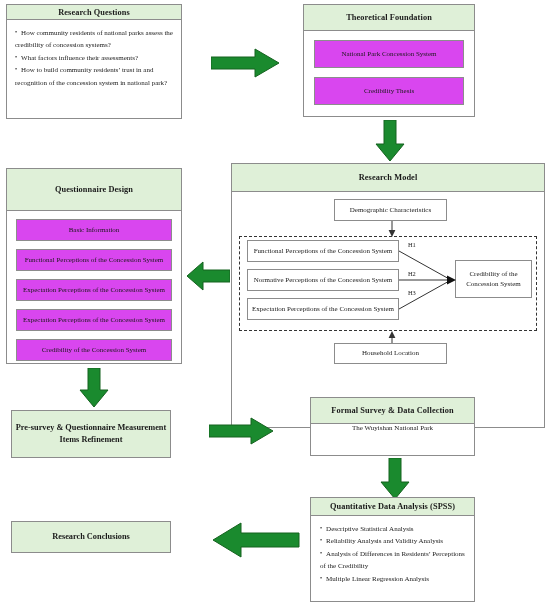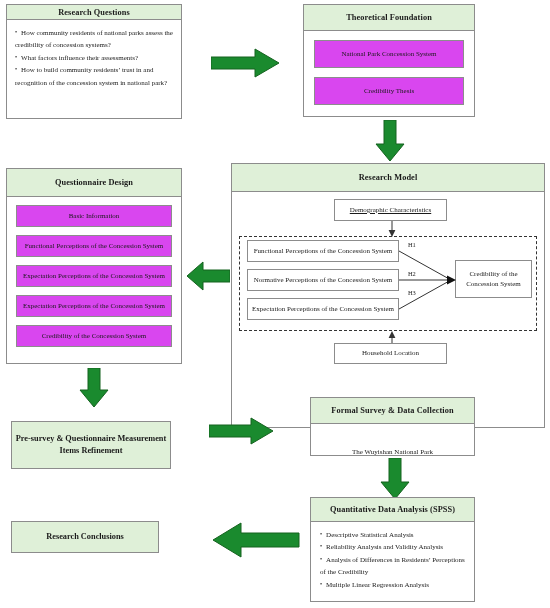--- a/index.html
+++ b/index.html
@@ -65,21 +65,21 @@
 </div>
 
 <svg class="greenarrow" style="left:375px;top:120px;" width="30" height="42" viewBox="0 0 30 42">
   <path d="M9,0 L21,0 L21,24 L29,24 L15,41 L1,24 L9,24 Z" fill="#1a8a2e" stroke="#15621f" stroke-width="1"></path>
 </svg>
 
 <div class="panel" style="left:231px;top:163px;width:314px;height:265px;">
   <div class="panel-head" style="height:28px;">Research Model</div>
 </div>
 
-<div class="mbox" style="left:334px;top:199px;width:113px;height:22px;text-decoration:underline;">Demographic Characteristics</div>
+<div class="mbox" style="left:334px;top:199px;width:113px;height:22px;">Demographic Characteristics</div>
 
 <svg class="conn" style="left:386px;top:221px;" width="12" height="16" viewBox="0 0 12 16">
   <line x1="6" y1="0" x2="6" y2="10" stroke="#333" stroke-width="1"></line>
   <path d="M6,16 L2.6,9 L9.4,9 Z" fill="#333"></path>
 </svg>
 
 <div class="dashed" style="left:239px;top:236px;width:298px;height:95px;"></div>
 
 <div class="mbox" style="left:247px;top:240px;width:152px;height:22px;">Functional Perceptions of the Concession System</div>
 <div class="mbox" style="left:247px;top:269px;width:152px;height:22px;">Normative Perceptions of the Concession System</div>
@@ -103,64 +103,64 @@
   <path d="M6,0 L2.6,7 L9.4,7 Z" fill="#333"></path>
 </svg>
 
 <div class="mbox" style="left:334px;top:343px;width:113px;height:21px;">Household Location</div>
 
 <svg class="greenarrow" style="left:186px;top:261px;" width="44" height="30" viewBox="0 0 44 30">
   <path d="M44,9 L17,9 L17,1 L1,15 L17,29 L17,21 L44,21 Z" fill="#1a8a2e" stroke="#15621f" stroke-width="1"></path>
 </svg>
 
 <div class="panel" style="left:6px;top:168px;width:176px;height:196px;">
-  <div class="panel-head" style="height:28px;">Questionnaire Design</div>
+  <div class="panel-head" style="height:42px;">Questionnaire Design</div>
   <div class="panel-body" style="padding:8px 9px;">
     <div class="subbox" style="height:22px;margin-bottom:8px;">Basic Information</div>
     <div class="subbox" style="height:22px;margin-bottom:8px;">Functional Perceptions of the Concession System</div>
     <div class="subbox" style="height:22px;margin-bottom:8px;">Expectation Perceptions of the Concession System</div>
     <div class="subbox" style="height:22px;margin-bottom:8px;">Expectation Perceptions of the Concession System</div>
     <div class="subbox" style="height:22px;">Credibility of the Concession System</div>
   </div>
 </div>
 
 <svg class="greenarrow" style="left:79px;top:368px;" width="30" height="40" viewBox="0 0 30 40">
   <path d="M9,0 L21,0 L21,22 L29,22 L15,39 L1,22 L9,22 Z" fill="#1a8a2e" stroke="#15621f" stroke-width="1"></path>
 </svg>
 
-<div class="solidbox" style="left:11px;top:421px;width:160px;height:48px;">
+<div class="solidbox" style="left:11px;top:410px;width:160px;height:48px;">
   <div>
     <div>Pre-survey &amp; Questionnaire Measurement</div>
     <div>Items Refinement</div>
   </div>
 </div>
 
 <svg class="greenarrow" style="left:209px;top:417px;" width="66" height="28" viewBox="0 0 66 28">
   <path d="M0,8 L42,8 L42,1 L64,14 L42,27 L42,20 L0,20 Z" fill="#1a8a2e" stroke="#15621f" stroke-width="1"></path>
 </svg>
 
 <div class="panel" style="left:310px;top:397px;width:165px;height:59px;">
   <div class="panel-head" style="height:26px;">Formal Survey &amp; Data Collection</div>
-  <div class="panel-body" style="padding:0;height:32px;display:flex;align-items:flex-end;justify-content:center;">
+  <div class="panel-body" style="padding:0;height:32px;display:flex;align-items:flex-start;justify-content:center;">
     <div style="font-size:7px;">The Wuyishan National Park</div>
   </div>
 </div>
 
 <svg class="greenarrow" style="left:380px;top:458px;" width="30" height="42" viewBox="0 0 30 42">
   <path d="M9,0 L21,0 L21,24 L29,24 L15,41 L1,24 L9,24 Z" fill="#1a8a2e" stroke="#15621f" stroke-width="1"></path>
 </svg>
 
 <div class="panel" style="left:310px;top:497px;width:165px;height:105px;">
-  <div class="panel-head" style="height:24px;">Quantitative Data Analysis (SPSS)</div>
+  <div class="panel-head" style="height:18px;">Quantitative Data Analysis (SPSS)</div>
   <div class="panel-body bullets" style="padding:7px 9px;">
     <div class="b">Descriptive Statistical Analysis</div>
     <div class="b">Reliability Analysis and Validity Analysis</div>
     <div class="b">Analysis of Differences in Residents’ Perceptions</div>
     <div class="cont">of the Credibility</div>
     <div class="b">Multiple Linear Regression Analysis</div>
   </div>
 </div>
 
 <svg class="greenarrow" style="left:211px;top:522px;" width="90" height="36" viewBox="0 0 90 36">
   <path d="M88,11 L30,11 L30,1 L2,18 L30,35 L30,25 L88,25 Z" fill="#1a8a2e" stroke="#15621f" stroke-width="1"></path>
 </svg>
 
-<div class="solidbox" style="left:11px;top:521px;width:148px;height:32px;">Research Conclusions</div>
+<div class="solidbox" style="left:11px;top:521px;width:160px;height:32px;">Research Conclusions</div>
 
 </body></html>

